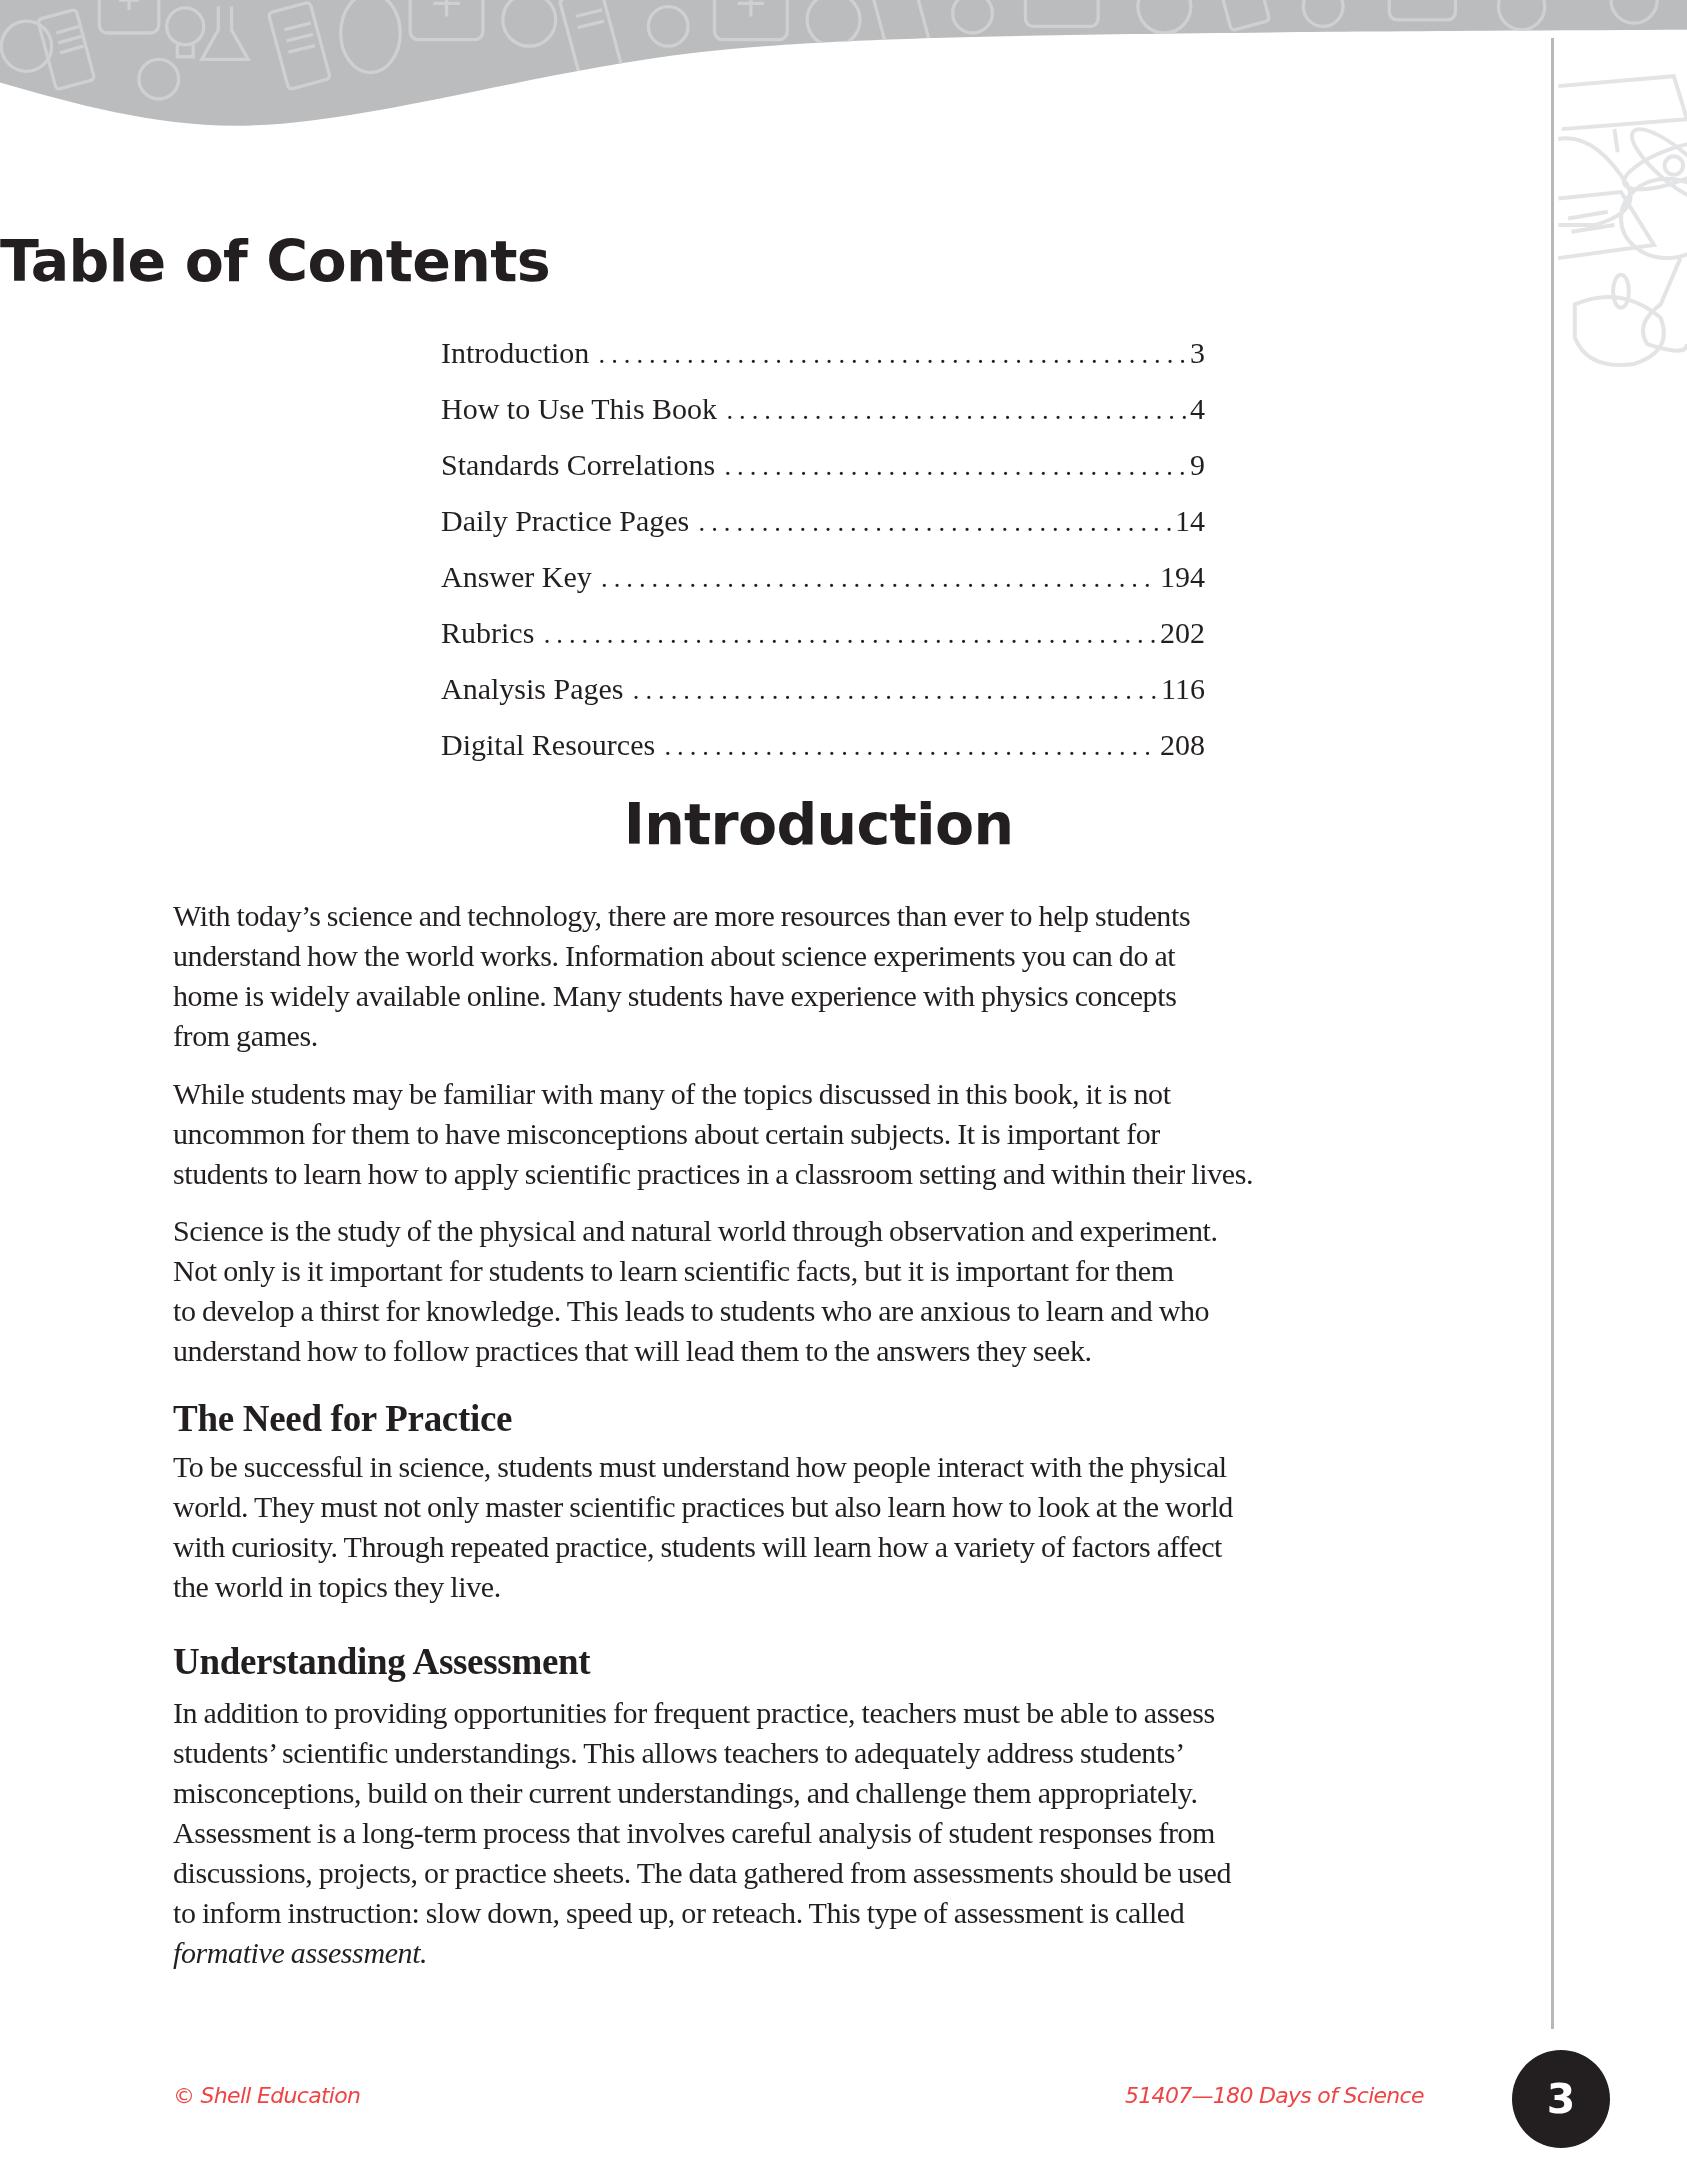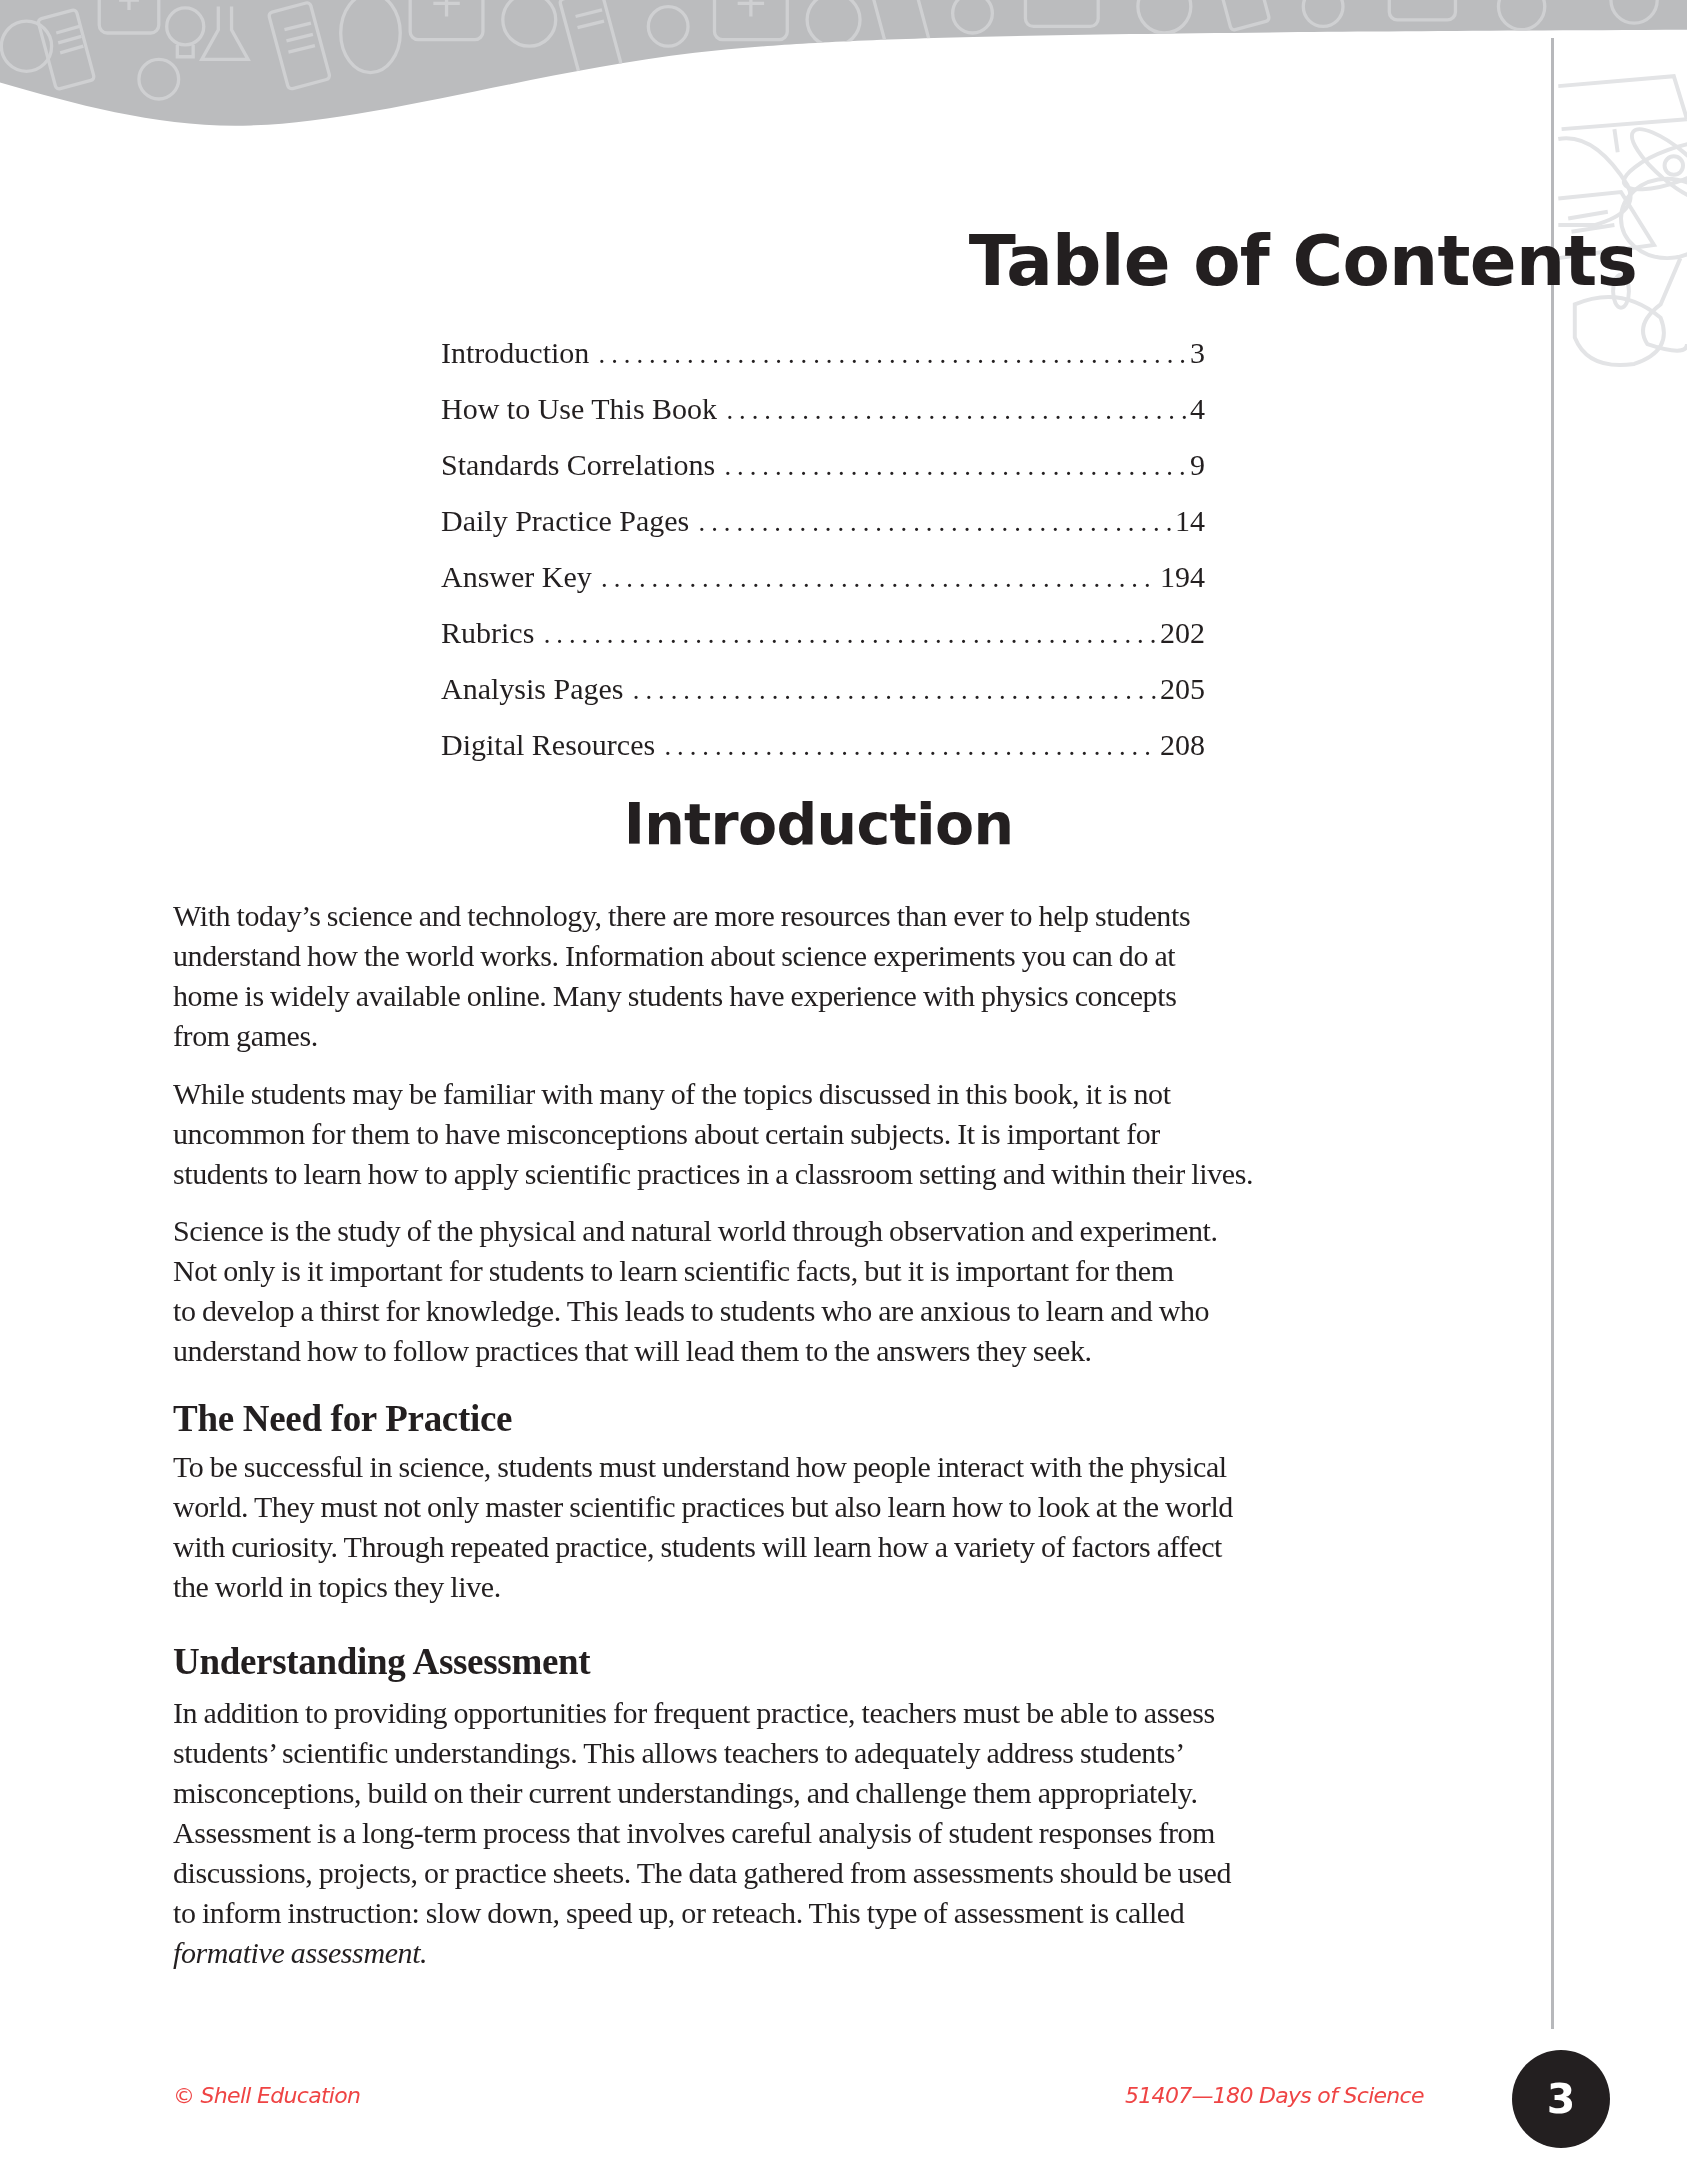--- a/index.html
+++ b/index.html
@@ -6,23 +6,23 @@
     body {
       width: 1687px; height: 2183px; position: relative; overflow: hidden;
       background: #ffffff; color: #231f20;
       font-family: "Liberation Serif", "DejaVu Serif", serif;
     }
     .top-band { position: absolute; left: 0; top: 0; width: 1687px; height: 132px; }
     .side-pattern { position: absolute; left: 1555px; top: 20px; width: 132px; height: 2163px; }
     .divider { position: absolute; left: 1551px; top: 38px; width: 3.3px; height: 1991px; background: #b7b8bb; }
 
     .toc-title {
-      position: absolute; left: 0; width: 1637px; top: 228px; text-align: right;
+      position: absolute; left: 0; width: 1637px; top: 228px; text-align: left;
       font-family: "DejaVu Sans", "Liberation Sans", sans-serif; font-weight: bold;
-      font-size: 69px; letter-spacing: -0.7px; line-height: 66px; margin: 0;
+      font-size: 57px; letter-spacing: -0.7px; line-height: 66px; margin: 0;
     }
     .toc { position: absolute; left: 441px; top: 329px; width: 764px; }
     .toc-row {
       display: flex; align-items: baseline; height: 56px; font-size: 30px; line-height: 48px;
     }
     .toc-label { white-space: nowrap; padding-right: 9.3px; }
     .toc-dots {
       flex: 1; overflow: hidden; white-space: nowrap; letter-spacing: 6px;
       font-size: 26.5px; color: #231f20;
     }
@@ -191,21 +191,21 @@
       <span class="toc-page">194</span>
     </div>
     <div class="toc-row">
       <span class="toc-label">Rubrics</span>
       <span class="toc-dots">........................................................................................................................</span>
       <span class="toc-page">202</span>
     </div>
     <div class="toc-row">
       <span class="toc-label">Analysis Pages</span>
       <span class="toc-dots">........................................................................................................................</span>
-      <span class="toc-page">205</span>
+      <span class="toc-page">116</span>
     </div>
     <div class="toc-row">
       <span class="toc-label">Digital Resources</span>
       <span class="toc-dots">........................................................................................................................</span>
       <span class="toc-page">208</span>
     </div>
   </div>
 
 <h1 class="intro-title">Introduction</h1>
 

